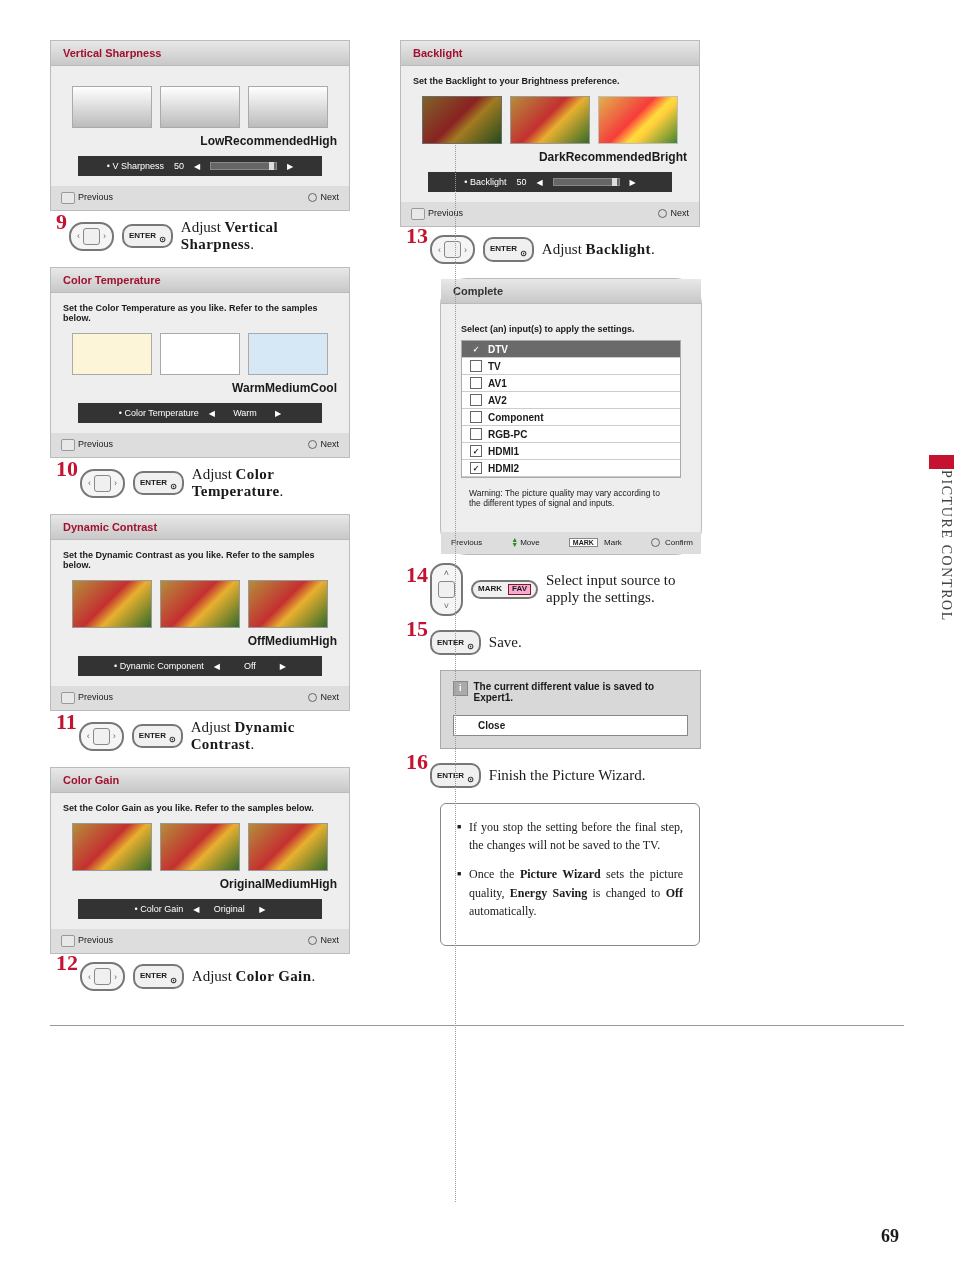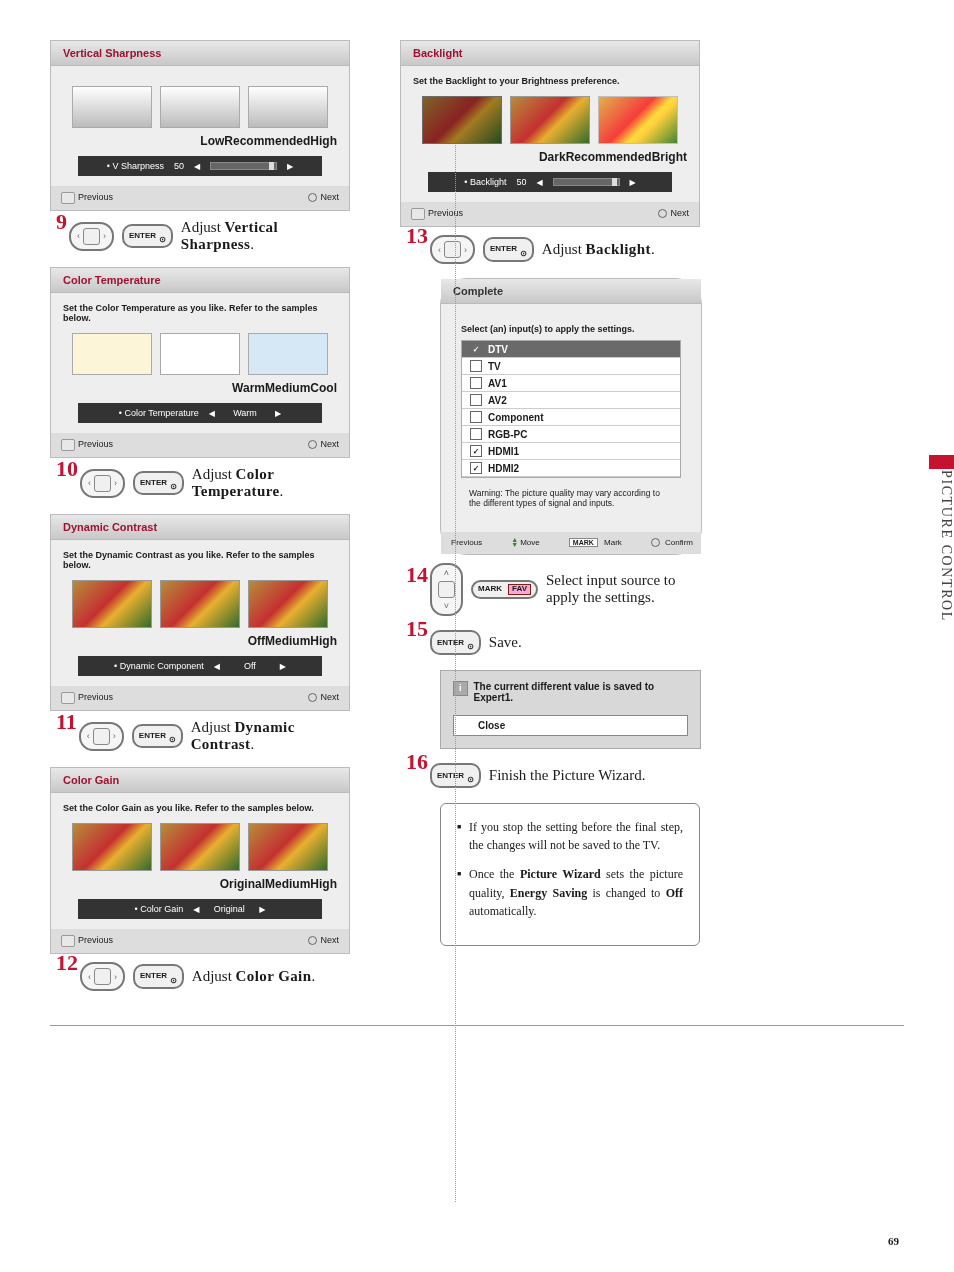--- a/index.html
+++ b/index.html
@@ -32,21 +32,21 @@
 .input-list{background:#fff;border:1px solid #aaa;margin:6px 0;font-size:10px;}
 .input-row{display:flex;align-items:center;gap:6px;padding:2px 8px;border-bottom:1px solid #ccc;font-weight:bold;}
 .input-row.sel{background:#6a6a6a;color:#fff;}
 .cb{width:10px;height:10px;border:1px solid #666;display:inline-flex;align-items:center;justify-content:center;font-size:8px;}
 .warn{font-size:8.5px;padding:4px 8px;}
 .note-box{border:1px solid #888;border-radius:6px;padding:14px 16px;margin-top:8px;font-family:Georgia,serif;font-size:12px;line-height:1.55;text-align:justify;}
 .note-box li{margin-bottom:10px;list-style:none;position:relative;padding-left:12px;}
 .note-box li:before{content:"■";font-size:7px;position:absolute;left:0;top:4px;}
 .side-tab{position:absolute;right:0;top:470px;writing-mode:vertical-rl;font-family:Georgia,serif;font-size:14px;letter-spacing:1.6px;color:#444;}
 .side-mark{position:absolute;right:0;top:455px;width:25px;height:14px;background:#c41230;}
-.page-num{position:absolute;right:55px;bottom:25px;font-size:11px;font-weight:bold;font-family:Georgia,serif;}
+.page-num{position:absolute;right:55px;bottom:25px;font-size:18px;font-weight:bold;font-family:Georgia,serif;}
 .save-box{border:1px solid #aaa;background:#d8d8d8;padding:10px 12px;margin-top:6px;font-size:10px;}
 .close-btn{background:#fff;border:1px solid #888;padding:4px 24px;font-size:10px;font-weight:bold;display:block;margin:12px auto 2px;}
 .iico{display:inline-flex;width:13px;height:13px;background:#aaa;color:#fff;font-size:9px;font-weight:bold;align-items:center;justify-content:center;margin-right:6px;border:1px solid #888;}
 .dots-sep{border-left:1.5px dotted #999;position:absolute;left:455px;top:100px;bottom:70px;}
 .bottom-rule{border-top:1px solid #999;margin-top:20px;}
 .footer-multi{display:flex;justify-content:space-between;padding:6px 8px;font-size:8px;background:#ddd;align-items:center;}
 .footer-multi span{display:flex;align-items:center;gap:2px;}
 .markbox{background:#fff;border:1px solid #888;padding:0 3px;font-size:7px;font-weight:bold;}
 .updown{display:inline-flex;flex-direction:column;font-size:7px;color:#2a8a2a;line-height:.7;}
 </style>

